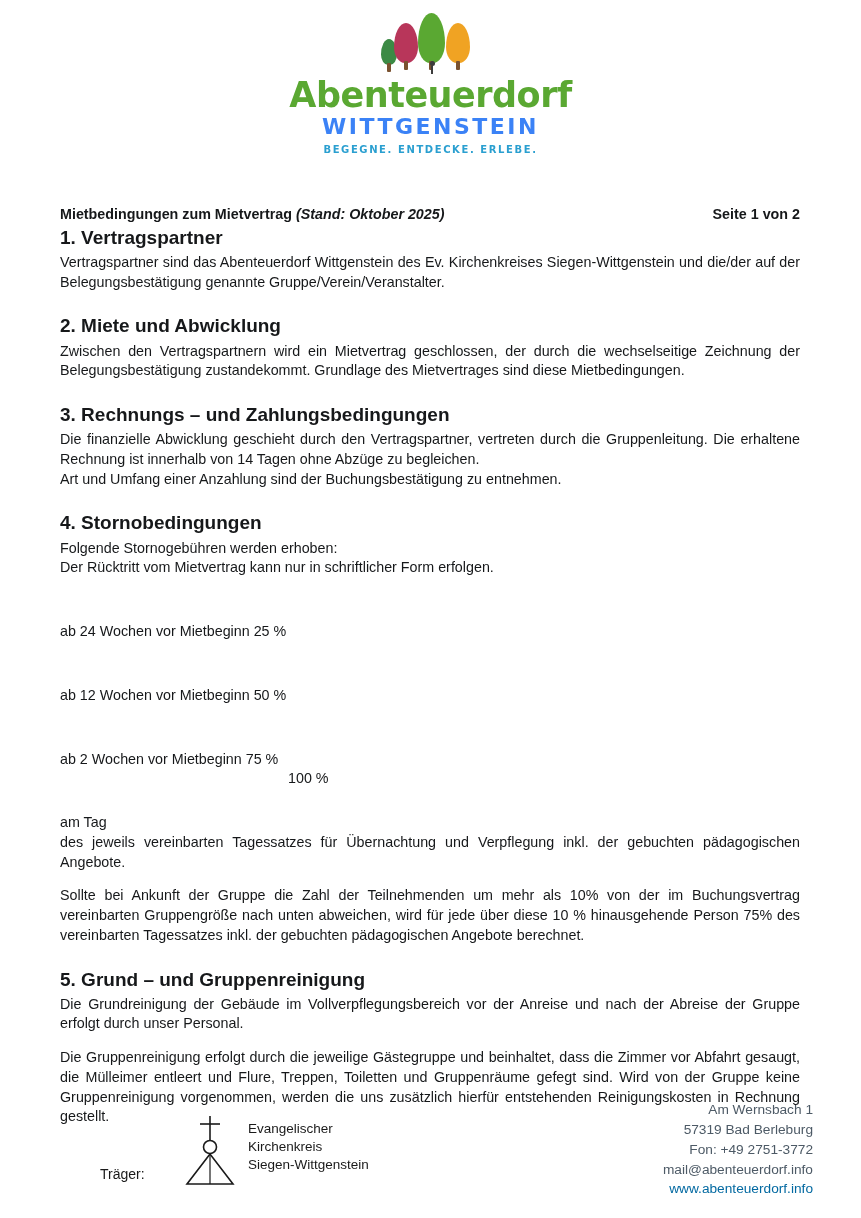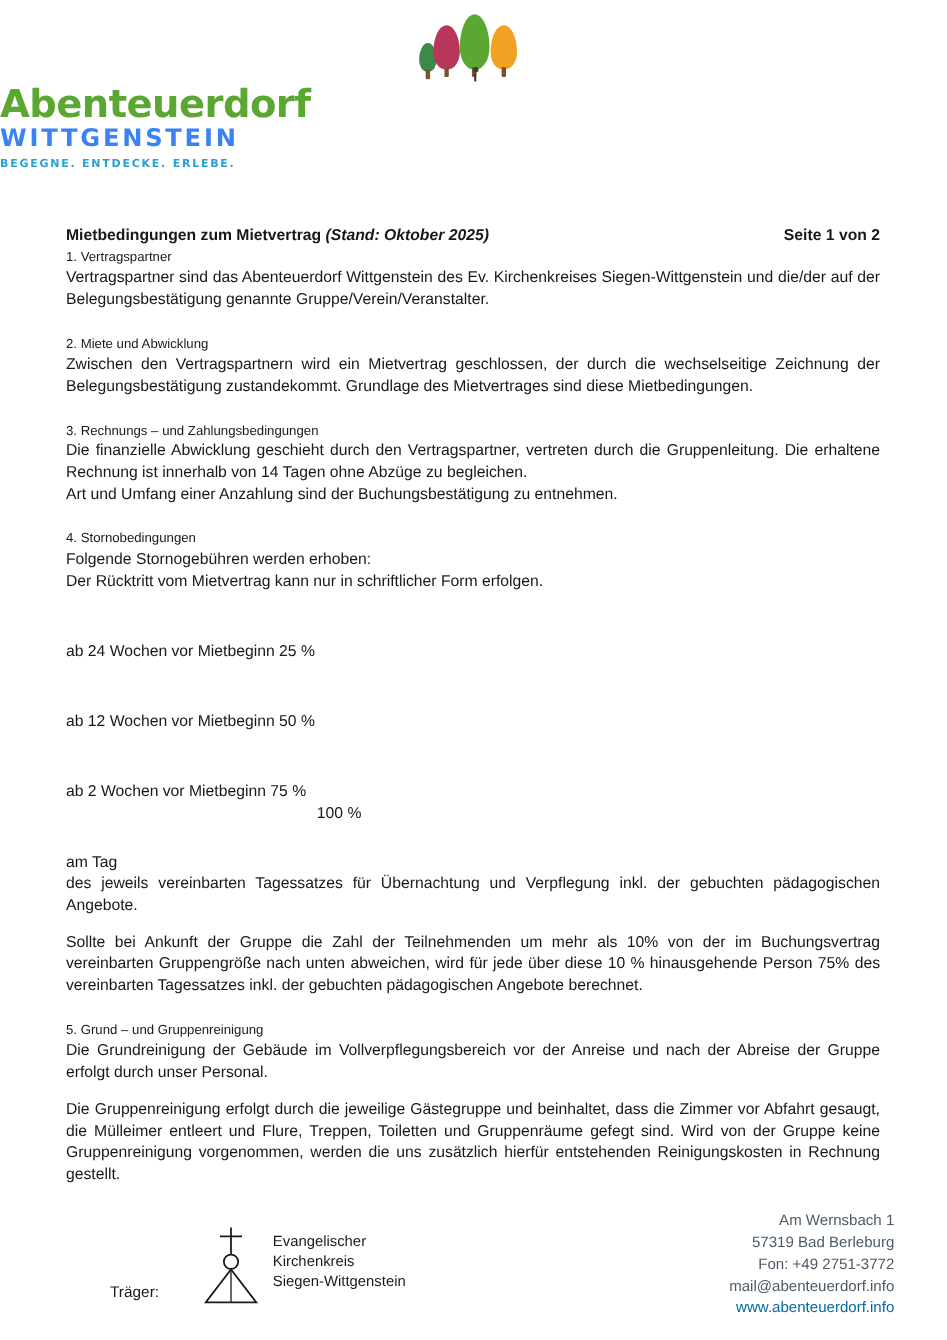--- a/index.html
+++ b/index.html
@@ -15,21 +15,21 @@
     color: #1a1a1a;
     overflow: hidden;
   }
 
   
   .logo-block {
     position: absolute;
     top: 18px;
     left: 0;
     width: 861px;
-    text-align: left;
+    text-align: center;
   }
   .logo-trees {
     position: relative;
     height: 58px;
     width: 150px;
     margin: 0 auto 2px auto;
   }
   .tree {
     position: absolute;
     bottom: 6px;
@@ -106,22 +106,22 @@
   .title-row {
     display: flex;
     justify-content: space-between;
     align-items: baseline;
   }
   .title-left { font-weight: bold; }
   .title-left .ital { font-style: italic; }
   .title-right { font-weight: bold; white-space: nowrap; }
 
   h2.sec {
-    font-size: 12px;
-    font-weight: normal;
+    font-size: 19px;
+    font-weight: bold;
     margin: 0 0 2px 0;
   }
   p.par {
     margin: 0 0 0 0;
   }
   .block { margin-bottom: 21px; }
   .block-tight { margin-bottom: 14px; }
   .just-all { text-align: justify; text-align-last: left; }
   .feetable { margin: 0; }
   .feerow { display: flex; }

